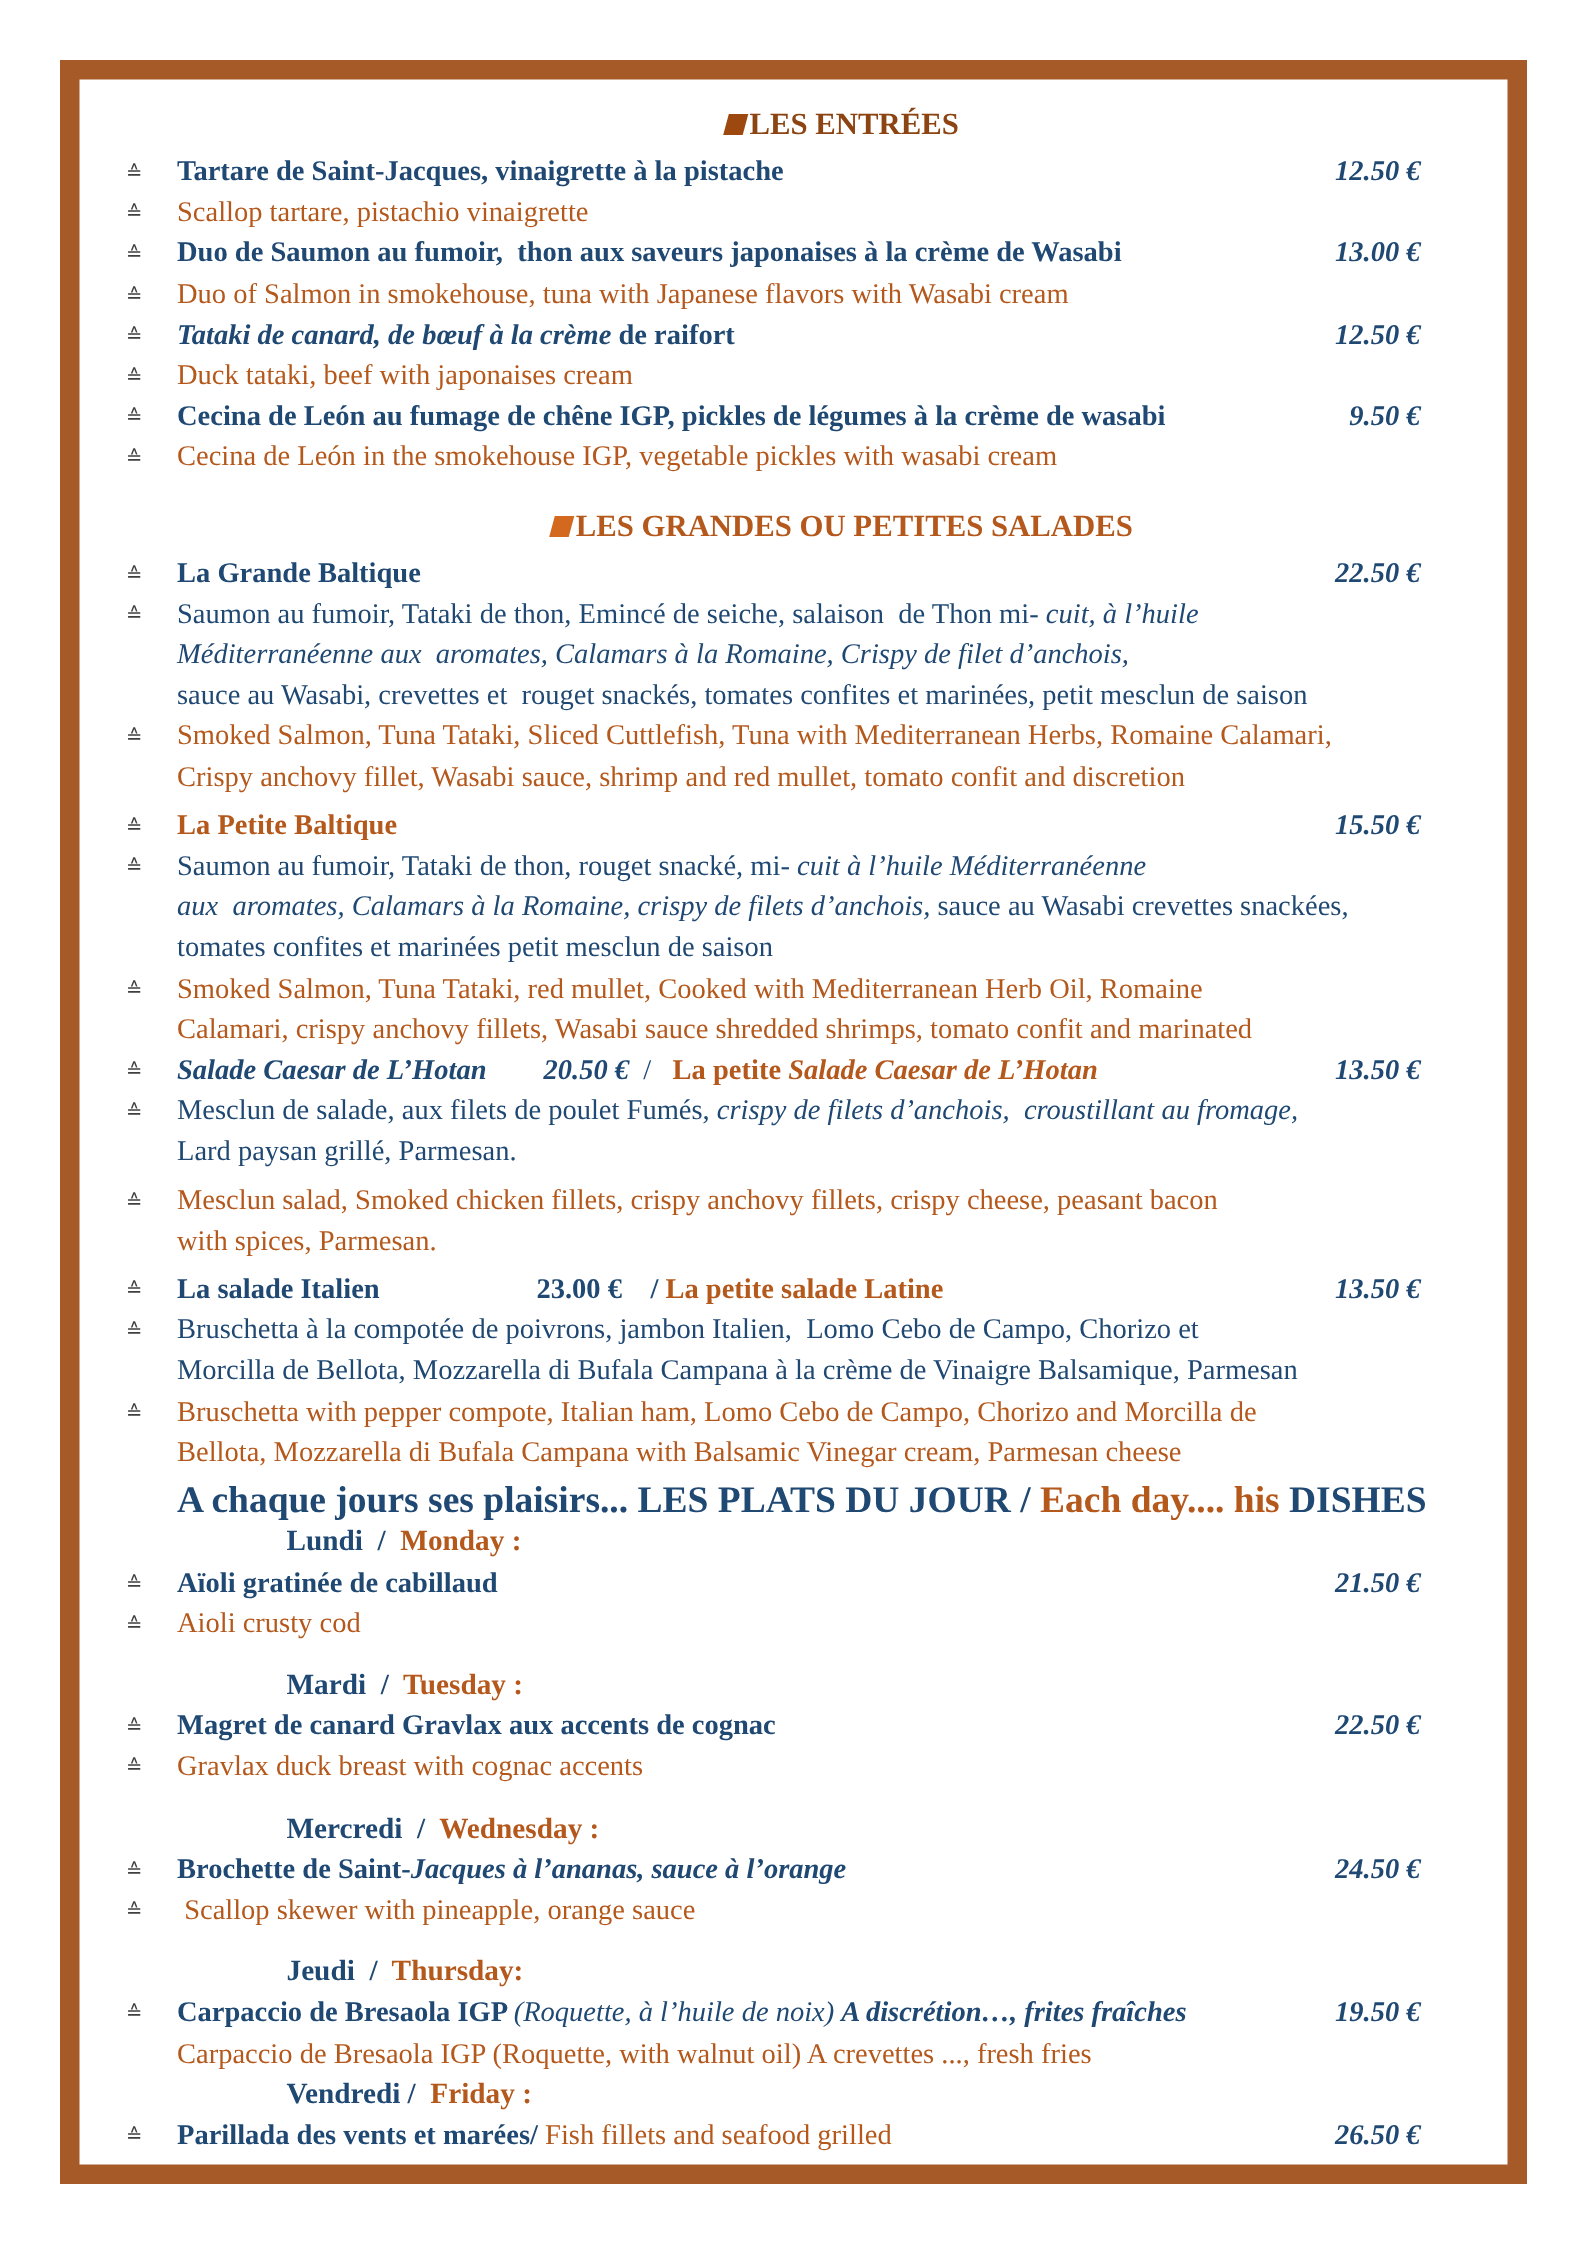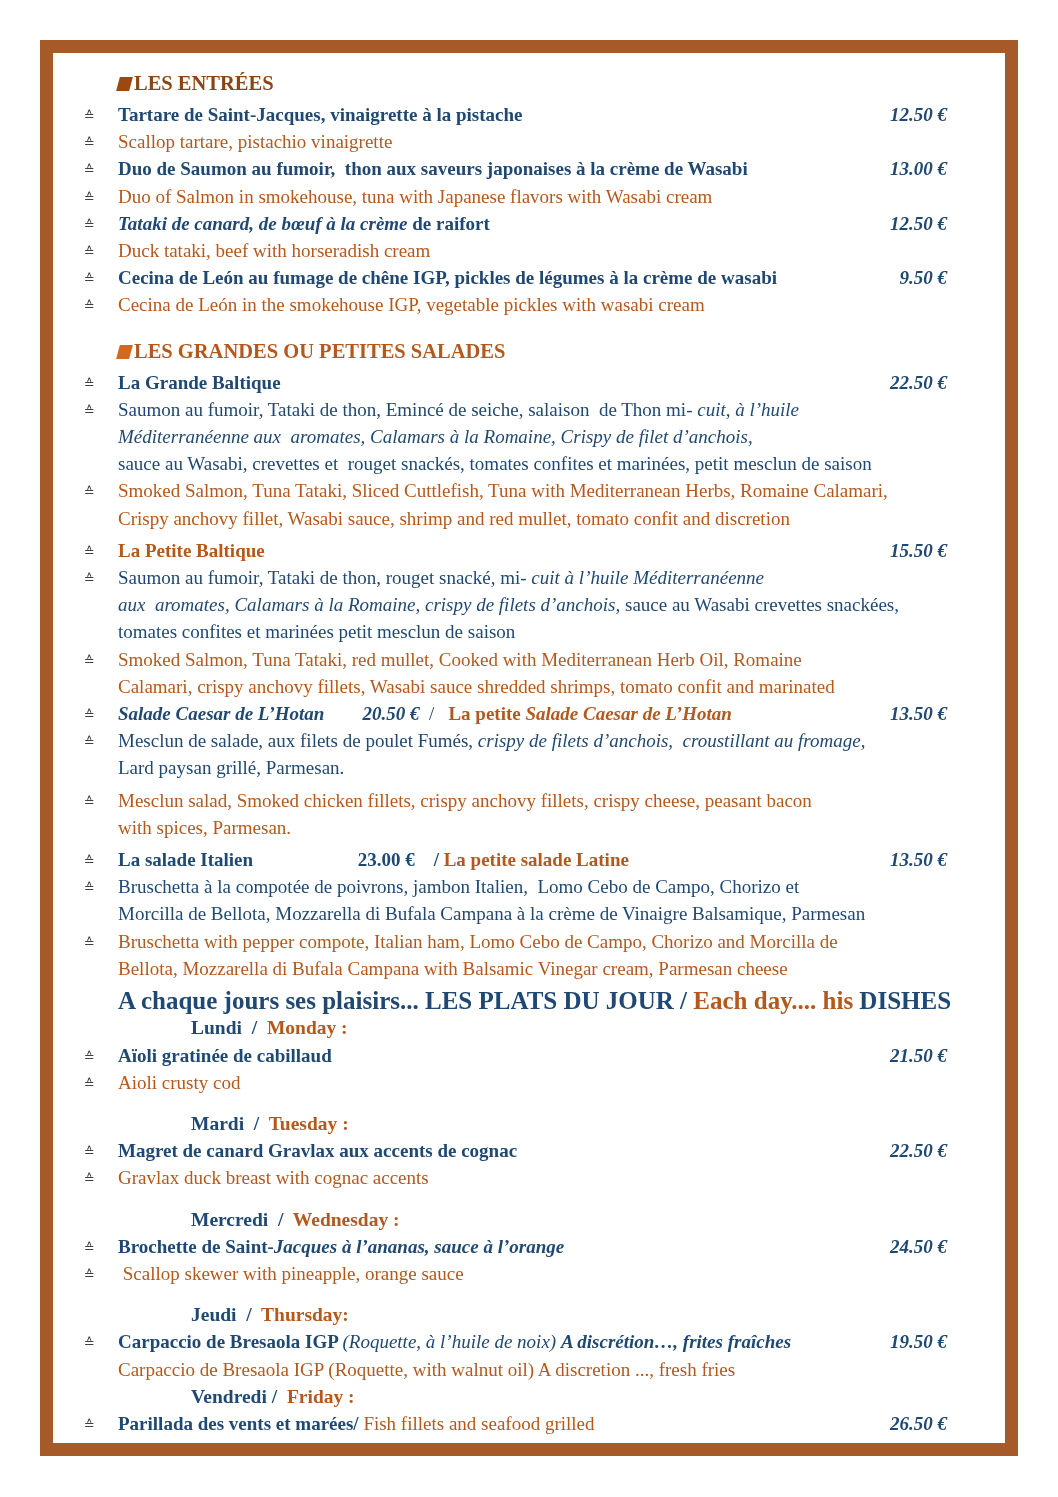--- a/index.html
+++ b/index.html
@@ -16,21 +16,21 @@
   .line .bullet{
     position:absolute;left:31px;top:1px;font-family:"DejaVu Sans",sans-serif;
     font-size:13px;color:var(--bullet,#3F3F3F);font-style:normal;font-weight:normal;
   }
   .item{display:flex;align-items:baseline;}
   .item .text{flex:1 1 auto;white-space:pre;min-width:0;}
   .item.no-price{padding-right:8px;}
   .price{flex:0 0 auto;margin-left:10px;font-weight:bold;font-style:italic;color:var(--blue,#1F4873);white-space:pre;}
   .cont{white-space:pre;padding-right:12px;}
   .cont .text{white-space:pre;text-align:right;}
-  .section{font-weight:bold;font-size:20.5px;line-height:30px;padding-right:0;}
+  .section{text-align:center;font-weight:bold;font-size:20.5px;line-height:30px;padding-right:0;}
   .section.dark{color:var(--brown-dark,#8C4512);margin:0 0 3px 0;}
   .section.orange{color:var(--brown,#B4581C);margin:9px 0 3px 0;}
   .marker{display:inline-block;width:13px;height:14px;transform:skewX(-15deg);margin-right:3px;vertical-align:-1px;}
   .marker.dark{background:var(--marker-entrees,#9C480E);}
   .marker.orange{background:var(--marker-salades,#D2691E);}
   .plats{text-align:center;font-size:25px;padding-right:58px;}
   .plats .text{white-space:pre;}
   .day{padding-left:138px;font-size:19.5px;}
   .day .text{white-space:pre;}
   .gap-xs{height:5px;}
@@ -66,21 +66,21 @@
           <span class="bullet">≙</span>
           <span class="text"><span class="c-brown">Duo of Salmon in smokehouse, tuna with Japanese flavors with Wasabi cream</span></span>
         </div>
         <div class="line item">
           <span class="bullet">≙</span>
           <span class="text"><span class="b i c-blue">Tataki de canard, de bœuf à la crème</span><span class="b c-blue"> de raifort</span></span>
           <span class="price">12.50 €</span>
         </div>
         <div class="line item no-price">
           <span class="bullet">≙</span>
-          <span class="text"><span class="c-brown">Duck tataki, beef with horseradish cream</span></span>
+          <span class="text"><span class="c-brown">Duck tataki, beef with japonaises cream</span></span>
         </div>
         <div class="line item">
           <span class="bullet">≙</span>
           <span class="text"><span class="b c-blue">Cecina de León au fumage de chêne IGP, pickles de légumes à la crème de wasabi</span></span>
           <span class="price">9.50 €</span>
         </div>
         <div class="line item no-price">
           <span class="bullet">≙</span>
           <span class="text"><span class="c-brown">Cecina de León in the smokehouse IGP, vegetable pickles with wasabi cream</span></span>
         </div>
@@ -185,21 +185,21 @@
           <span class="bullet">≙</span>
           <span class="text"><span class="c-brown"> Scallop skewer with pineapple, orange sauce</span></span>
         </div>
         <div class="gap-md"></div>
         <div class="line day"><span class="text"><span class="b c-blue">Jeudi  /  </span><span class="b c-brown">Thursday:</span></span></div>
         <div class="line item">
           <span class="bullet">≙</span>
           <span class="text"><span class="b c-blue">Carpaccio de Bresaola IGP </span><span class="i c-blue">(Roquette, à l’huile de noix) </span><span class="b i c-blue">A discrétion…, frites fraîches</span></span>
           <span class="price">19.50 €</span>
         </div>
-        <div class="line cont"><span class="text"><span class="c-brown">Carpaccio de Bresaola IGP (Roquette, with walnut oil) A discretion ..., fresh fries</span></span></div>
+        <div class="line cont"><span class="text"><span class="c-brown">Carpaccio de Bresaola IGP (Roquette, with walnut oil) A crevettes ..., fresh fries</span></span></div>
         <div class="line day"><span class="text"><span class="b c-blue">Vendredi /  </span><span class="b c-brown">Friday :</span></span></div>
         <div class="line item">
           <span class="bullet">≙</span>
           <span class="text"><span class="b c-blue">Parillada des vents et marées/</span><span class="c-brown"> Fish fillets and seafood grilled</span></span>
           <span class="price">26.50 €</span>
         </div>
       </div>
   </div>
 </div>
 

